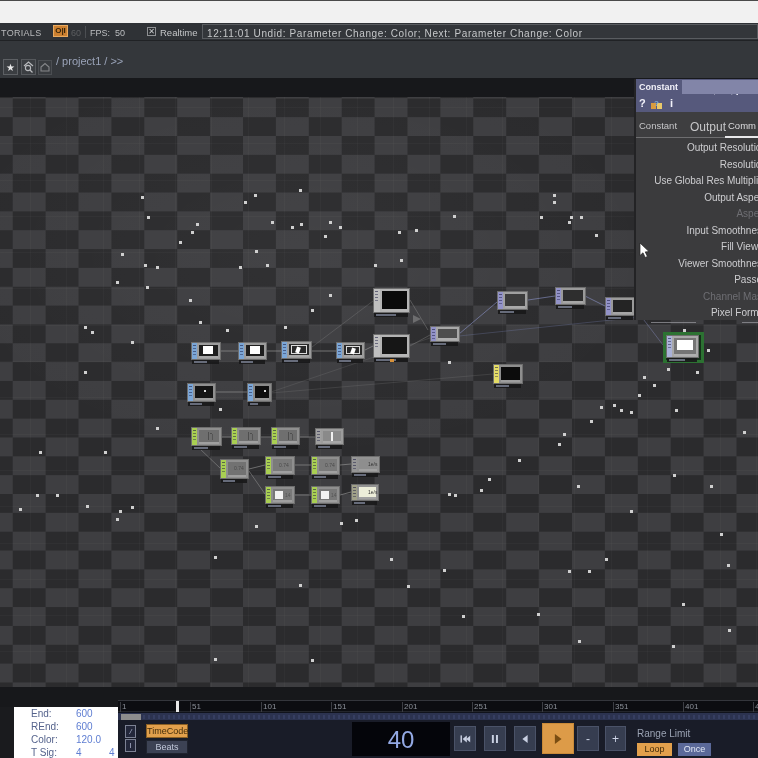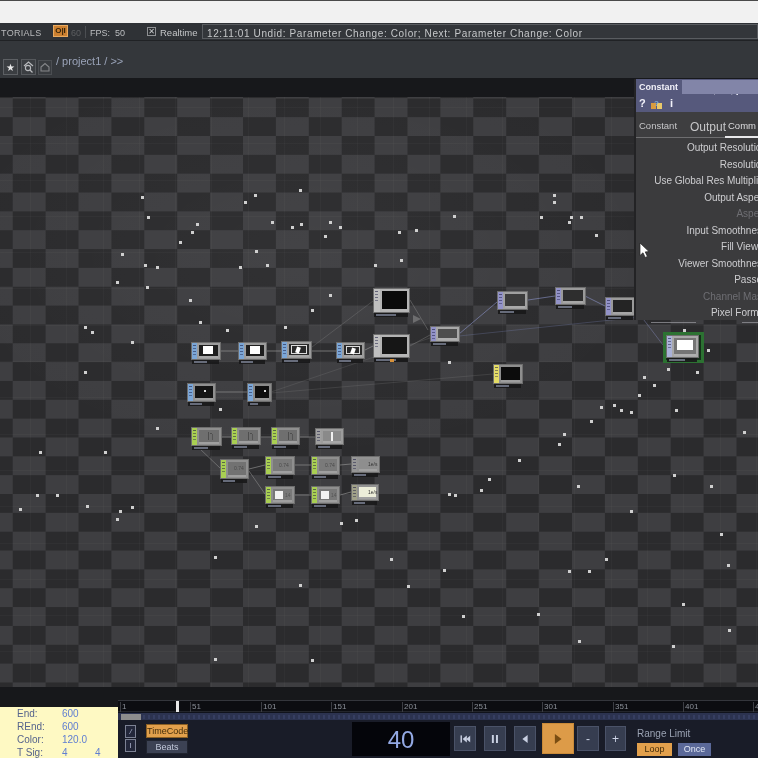--- a/index.html
+++ b/index.html
@@ -571,21 +571,21 @@
 <div class="abs" style="left:2px;top:162.0px;width:131px;text-align:right;font-size:10px;color:#cdcdd0;white-space:nowrap;">Fill Viewer</div>
 <div class="abs" style="left:2px;top:178.5px;width:131px;text-align:right;font-size:10px;color:#cdcdd0;white-space:nowrap;">Viewer Smoothness</div>
 <div class="abs" style="left:2px;top:195.0px;width:131px;text-align:right;font-size:10px;color:#cdcdd0;white-space:nowrap;">Passes</div>
 <div class="abs" style="left:2px;top:211.5px;width:131px;text-align:right;font-size:10px;color:#6e6e73;white-space:nowrap;">Channel Mask</div>
 <div class="abs" style="left:2px;top:228.0px;width:131px;text-align:right;font-size:10px;color:#cdcdd0;white-space:nowrap;">Pixel Format</div>
 </div>
 <svg class="abs" width="12" height="17" viewBox="0 0 12 17" style="left:639px;top:164px;">
 <polygon points="1,1 1,13.5 4,10.8 6.2,15.5 8.4,14.4 6.2,9.9 10,9.6" fill="#ffffff" stroke="#222" stroke-width="0.7"></polygon>
 </svg>
 </div>
-<div class="abs" style="left:0;top:707px;width:122px;height:51px;background:#fef9c3;">
+<div class="abs" style="left:14px;top:707px;width:122px;height:51px;background:#ffffff;">
 <span class="abs" style="left:17px;top:1px;font-size:10px;color:#55638c;">End:</span>
 <span class="abs" style="left:62px;top:1px;font-size:10px;color:#5f7ed2;">600</span>
 <span class="abs" style="left:17px;top:14px;font-size:10px;color:#55638c;">REnd:</span>
 <span class="abs" style="left:62px;top:14px;font-size:10px;color:#5f7ed2;">600</span>
 <span class="abs" style="left:17px;top:27px;font-size:10px;color:#55638c;">Color:</span>
 <span class="abs" style="left:62px;top:27px;font-size:10px;color:#5f7ed2;">120.0</span>
 <span class="abs" style="left:17px;top:40px;font-size:10px;color:#55638c;">T Sig:</span>
 <span class="abs" style="left:62px;top:40px;font-size:10px;color:#5f7ed2;">4</span>
 <span class="abs" style="left:95px;top:40px;font-size:10px;color:#5f7ed2;">4</span>
 </div>

